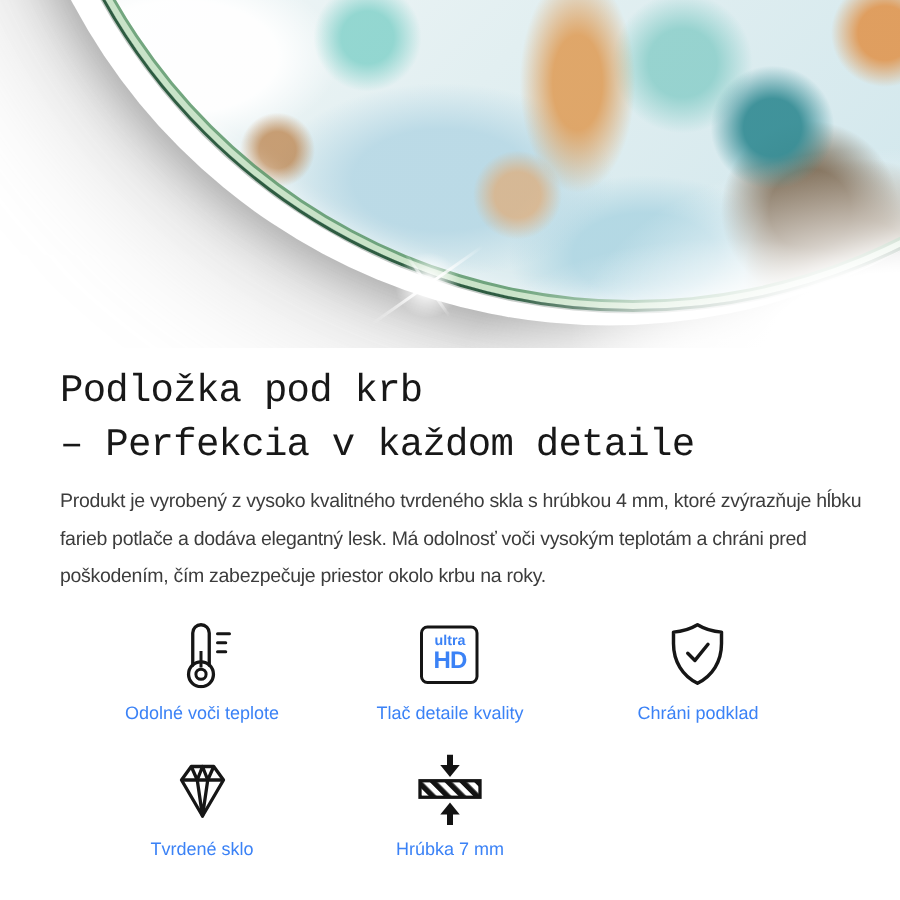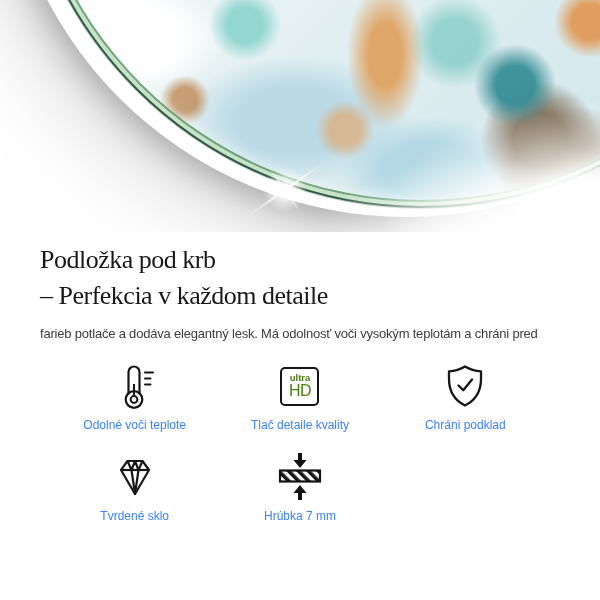--- a/index.html
+++ b/index.html
@@ -48,37 +48,37 @@
     background:radial-gradient(circle, rgba(255,255,255,0.95) 0 18%, rgba(255,255,255,0) 70%); }
   .sparkle .ray-long { position:absolute; left:-45px; top:-1px; width:90px; height:2px;
     background:linear-gradient(90deg, rgba(255,255,255,0) 0, rgba(255,255,255,0.95) 40% 60%, rgba(255,255,255,0) 100%);
     transform:rotate(-35deg); }
   .sparkle .ray-short { position:absolute; left:-26px; top:-1px; width:52px; height:2px;
     background:linear-gradient(90deg, rgba(255,255,255,0) 0, rgba(255,255,255,0.9) 40% 60%, rgba(255,255,255,0) 100%);
     transform:rotate(55deg); }
 
   
   .main { padding:0 40px; }
-  .title { margin-top:10px; font-family:Liberation Serif, serif;
+  .title { margin-top:10px; font-family:Liberation Mono, monospace;
            font-weight:400; color:#181818; font-size:26px; line-height:36px; letter-spacing:-0.5px; }
   .desc { margin-top:7px; color:#3c3c3c; font-size:13px; line-height:25px; letter-spacing:-0.2px; }
   .desc .line { white-space:nowrap; }
 
   
   .features { margin-top:17px; padding:0 12px; display:grid;
               grid-template-columns:repeat(3,1fr); row-gap:22px; }
   .feature { display:flex; flex-direction:column; align-items:center; }
   .icon-box { height:46px; display:flex; align-items:center; justify-content:center; }
   .feature .label { margin-top:9px; font-size:12px; color:#3b82f6; }
 
   .uhd-box { width:39px; height:39px; border:2.5px solid #151515; border-radius:5px;
              display:flex; flex-direction:column; align-items:center; justify-content:center;
-             color:#4d7c0f; line-height:1; }
+             color:#3b82f6; line-height:1; }
   .uhd-top { font-size:9.5px; font-weight:700; letter-spacing:0; }
-  .uhd-bottom { font-size:16px; font-weight:400; margin-top:1px; letter-spacing:-0.5px; }
+  .uhd-bottom { font-size:16px; font-weight:700; margin-top:1px; letter-spacing:-0.5px; }
 
   .hatch-tri { width:40px; height:34px;
     clip-path:polygon(0% 100%, 100% 3%, 100% 100%);
     background:repeating-linear-gradient(135deg, #141414 0 4px, #fff 4px 9px); }
 </style>
 </head>
 <body>
 
 <div class="photo-area">
   <div class="glass-shadow"></div>
@@ -92,21 +92,23 @@
   </div>
 </div>
 
 <div class="main">
   <h1 class="title">
     <div>Podložka pod krb</div>
     <div>– Perfekcia v každom detaile</div>
   </h1>
 
   <div class="desc">
+    <div class="line">Produkt je vyrobený z vysoko kvalitného tvrdeného skla s hrúbkou 4 mm, ktoré zvýrazňuje hĺbku</div>
     <div class="line">farieb potlače a dodáva elegantný lesk. Má odolnosť voči vysokým teplotám a chráni pred</div>
+    <div class="line">poškodením, čím zabezpečuje priestor okolo krbu na roky.</div>
   </div>
 
   <div class="features">
 
     <div class="feature">
       <div class="icon-box">
         <svg width="40" height="46" viewBox="0 0 40 46" fill="none" stroke="#161616" stroke-width="2.2">
           <path d="M13.5 30.5 V9 a5.5 5.5 0 0 1 11 0 V30.5" stroke-linecap="round"></path>
           <circle cx="19" cy="36.5" r="8.3"></circle>
           <circle cx="19" cy="36.5" r="3.4" stroke-width="2"></circle>

